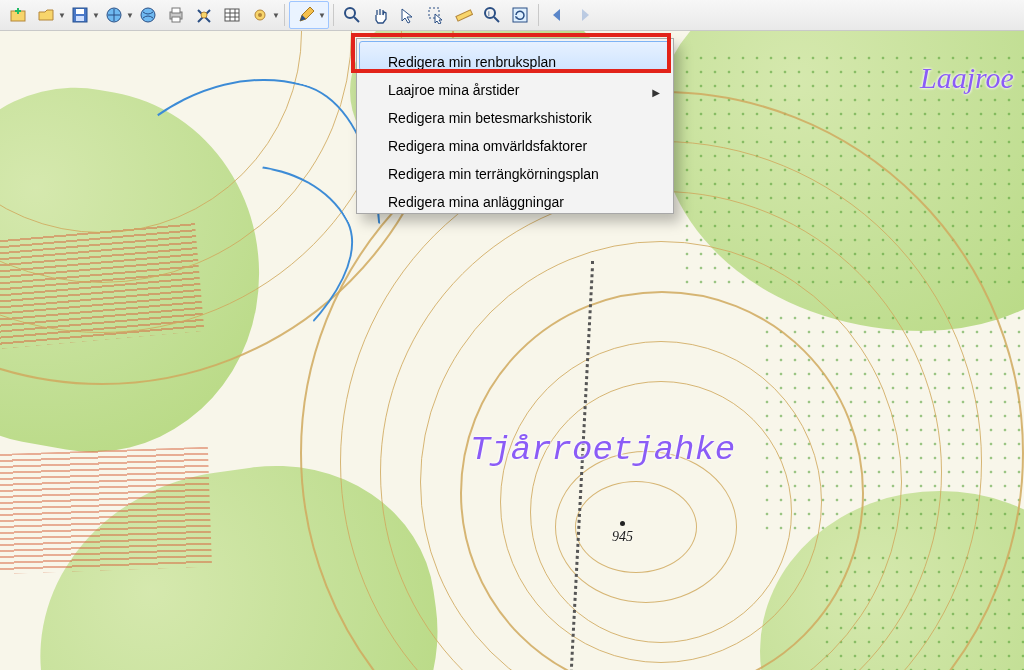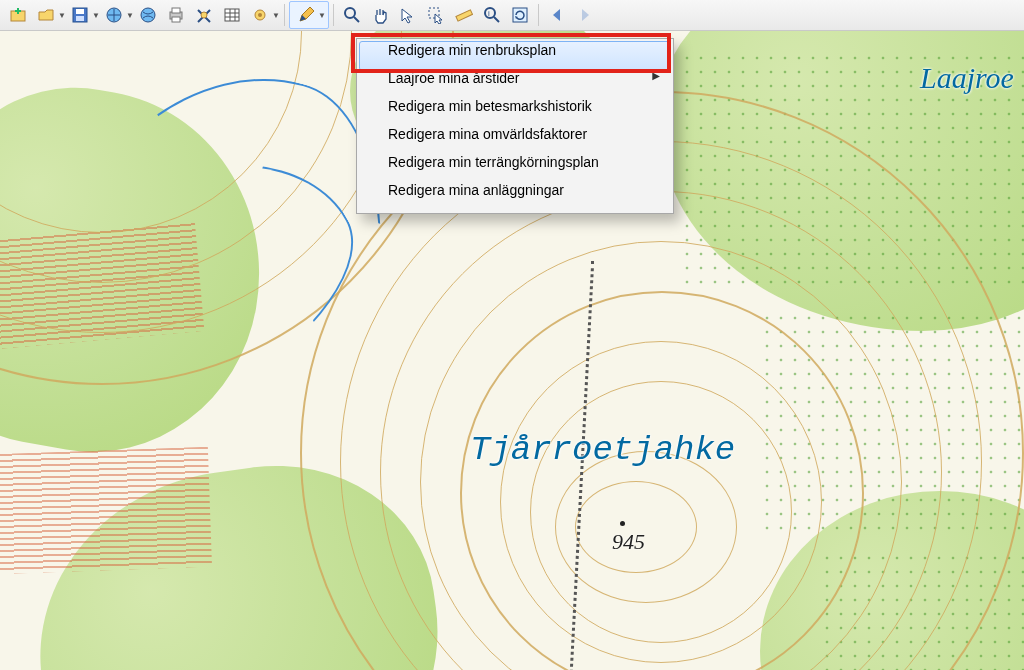--- a/index.html
+++ b/index.html
@@ -122,21 +122,21 @@
     position:absolute;
     width:0;
     border-left:3px dotted #555;
   }
 
   
   .map-label {
     position:absolute;
     font-family: Georgia, "Times New Roman", serif;
     font-style: italic;
-    color:#0369a1;
+    color:#8b5cf6;
     white-space:nowrap;
     text-shadow: 0 0 3px #fff, 0 0 3px #fff;
   }
   .map-num {
     position:absolute;
     font-family: Georgia, serif;
     font-style: italic;
     color:#222;
     text-shadow: 0 0 3px #fff;
   }
@@ -152,21 +152,21 @@
     width:310px;
     background:#f3f3f3;
     border:1px solid #a8a8a8;
     box-shadow: 6px 8px 12px rgba(0,0,0,.25);
     padding:3px 3px;
   }
   .menu-item{
     height:28px;
     padding:0 28px 0 28px;
     display:flex;
-    align-items:flex-start;
+    align-items:flex-end;
     position:relative;
     font-size:14px;
     color:#000;
   }
   .menu-item.has-sub::after{
     content:"▶";
     position:absolute;
     right:10px;
     font-size:10px;
     color:#333;
@@ -368,21 +368,21 @@
 
   <div class="stream" style="left:70px; top:40px; width:330px; height:260px; transform:rotate(15deg);"></div>
   <div class="stream" style="left:140px; top:120px; width:220px; height:190px; transform:rotate(60deg);"></div>
 
   <div class="trail" style="left:580px; top:230px; height:430px; transform:rotate(3deg);"></div>
 
   <span class="map-label" style="left:470px; top:400px; font-size:34px;font-family:Liberation Mono, monospace;">Tjårroetjahke</span>
   <span class="map-label" style="left:920px; top:30px; font-size:30px;">Laajroe</span>
 
   <div class="spot-dot" style="left:620px; top:490px;"></div>
-  <span class="map-num" style="left:612px; top:498px; font-size:22px;">945</span>
+  <span class="map-num" style="left:612px; top:498px; font-size:14px;">945</span>
 </div>
 
 <div class="menu">
   <div class="menu-item highlight">
     <span>Redigera min renbruksplan</span>
   </div>
   <div class="menu-item has-sub">
     <span>Laajroe mina årstider</span>
   </div>
   <div class="menu-item">

